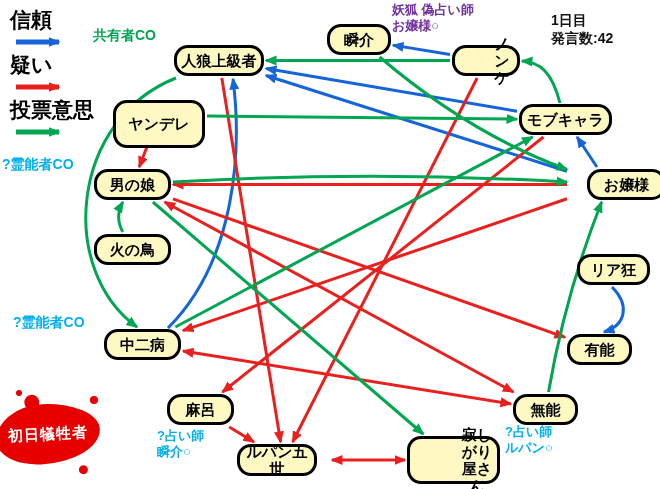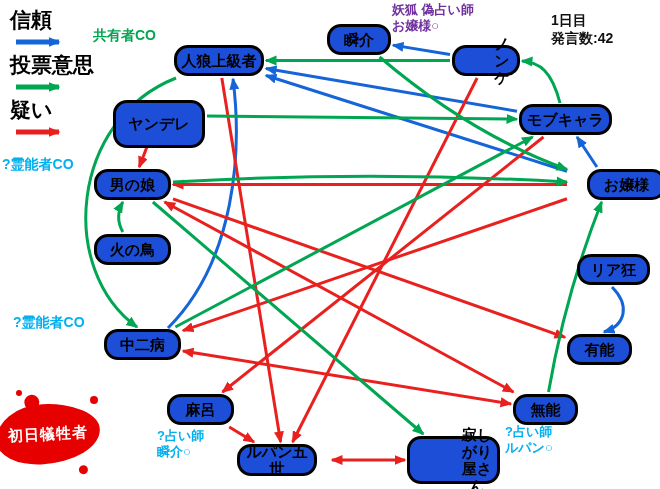--- a/index.html
+++ b/index.html
@@ -2,21 +2,21 @@
 <html><head>
 <meta charset="utf-8">
 <style>
   html,body{margin:0;padding:0;background:#fff;}
   .stage{
     position:relative;width:660px;height:489px;background:#ffffff;overflow:hidden;
     font-family:"Liberation Sans","DejaVu Sans",sans-serif;
   }
   #edges-svg{position:absolute;left:0;top:0;width:660px;height:489px;z-index:1;}
   #nodes-layer .node{
-    position:absolute;box-sizing:border-box;background:#1d4ed8;border:3px solid #000;border-radius:14px;
+    position:absolute;box-sizing:border-box;background:#fef9c3;border:3px solid #000;border-radius:14px;
     display:flex;align-items:center;justify-content:center;text-align:center;
     font-weight:bold;font-size:15px;color:#000;line-height:1.15;white-space:pre-line;z-index:2;
   }
   #legend{position:absolute;left:10px;top:6px;z-index:4;}
   .lg-item{margin-bottom:2px;}
   .lg-label{font-size:21px;font-weight:bold;color:#000;}
   .lg-arrow{display:block;margin:1px 0 2px 4px;}
   .note{position:absolute;font-weight:bold;white-space:pre-line;line-height:1.25;z-index:4;}
   .blood{
     position:absolute;left:-4px;top:404px;width:104px;height:60px;background:#e60000;
@@ -102,29 +102,29 @@
 屋さん</div>
     </div>
   <div id="legend">
       <div class="lg-item">
         <div class="lg-label">信頼</div>
         <svg width="60" height="14" class="lg-arrow">
           <line x1="2" y1="7" x2="45" y2="7" stroke="#1565d8" stroke-width="5" marker-end="url(#ah-trust)"></line>
         </svg>
       </div>
       <div class="lg-item">
+        <div class="lg-label">疑い</div>
+        <svg width="60" height="14" class="lg-arrow">
+          <line x1="2" y1="7" x2="45" y2="7" stroke="#e8211f" stroke-width="5" marker-end="url(#ah-doubt)"></line>
+        </svg>
+      </div>
+      <div class="lg-item">
         <div class="lg-label">投票意思</div>
         <svg width="60" height="14" class="lg-arrow">
           <line x1="2" y1="7" x2="45" y2="7" stroke="#00a651" stroke-width="5" marker-end="url(#ah-vote)"></line>
-        </svg>
-      </div>
-      <div class="lg-item">
-        <div class="lg-label">疑い</div>
-        <svg width="60" height="14" class="lg-arrow">
-          <line x1="2" y1="7" x2="45" y2="7" stroke="#e8211f" stroke-width="5" marker-end="url(#ah-doubt)"></line>
         </svg>
       </div>
     </div>
   <div id="annotations">
       <div class="note" style="left: 93px; top: 27px; font-size: 14px; color: rgb(0, 166, 81);">共有者CO</div>
       <div class="note" style="left: 392px; top: 2px; font-size: 13px; color: rgb(112, 48, 160);">妖狐 偽占い師
 お嬢様○</div>
       <div class="note" style="left: 551px; top: 12px; font-size: 14px; color: rgb(17, 17, 17);">1日目
 発言数:42</div>
       <div class="note" style="left: 2px; top: 156px; font-size: 14px; color: rgb(0, 176, 240);">?霊能者CO</div>

